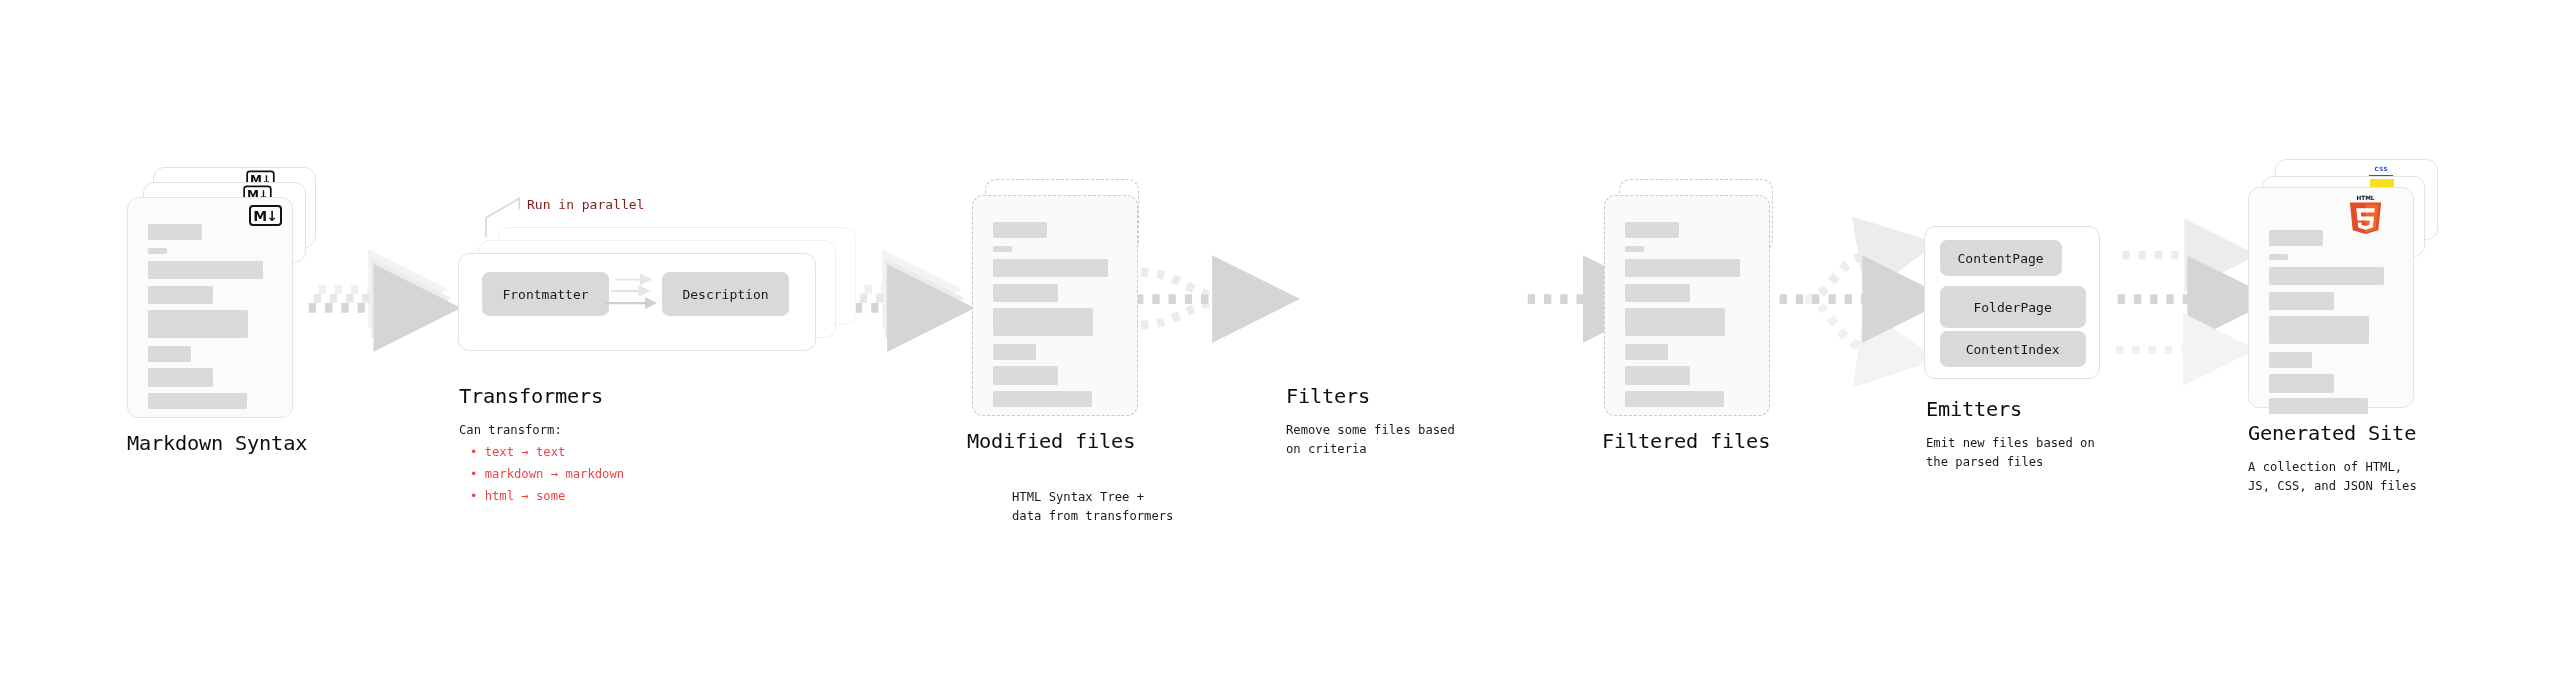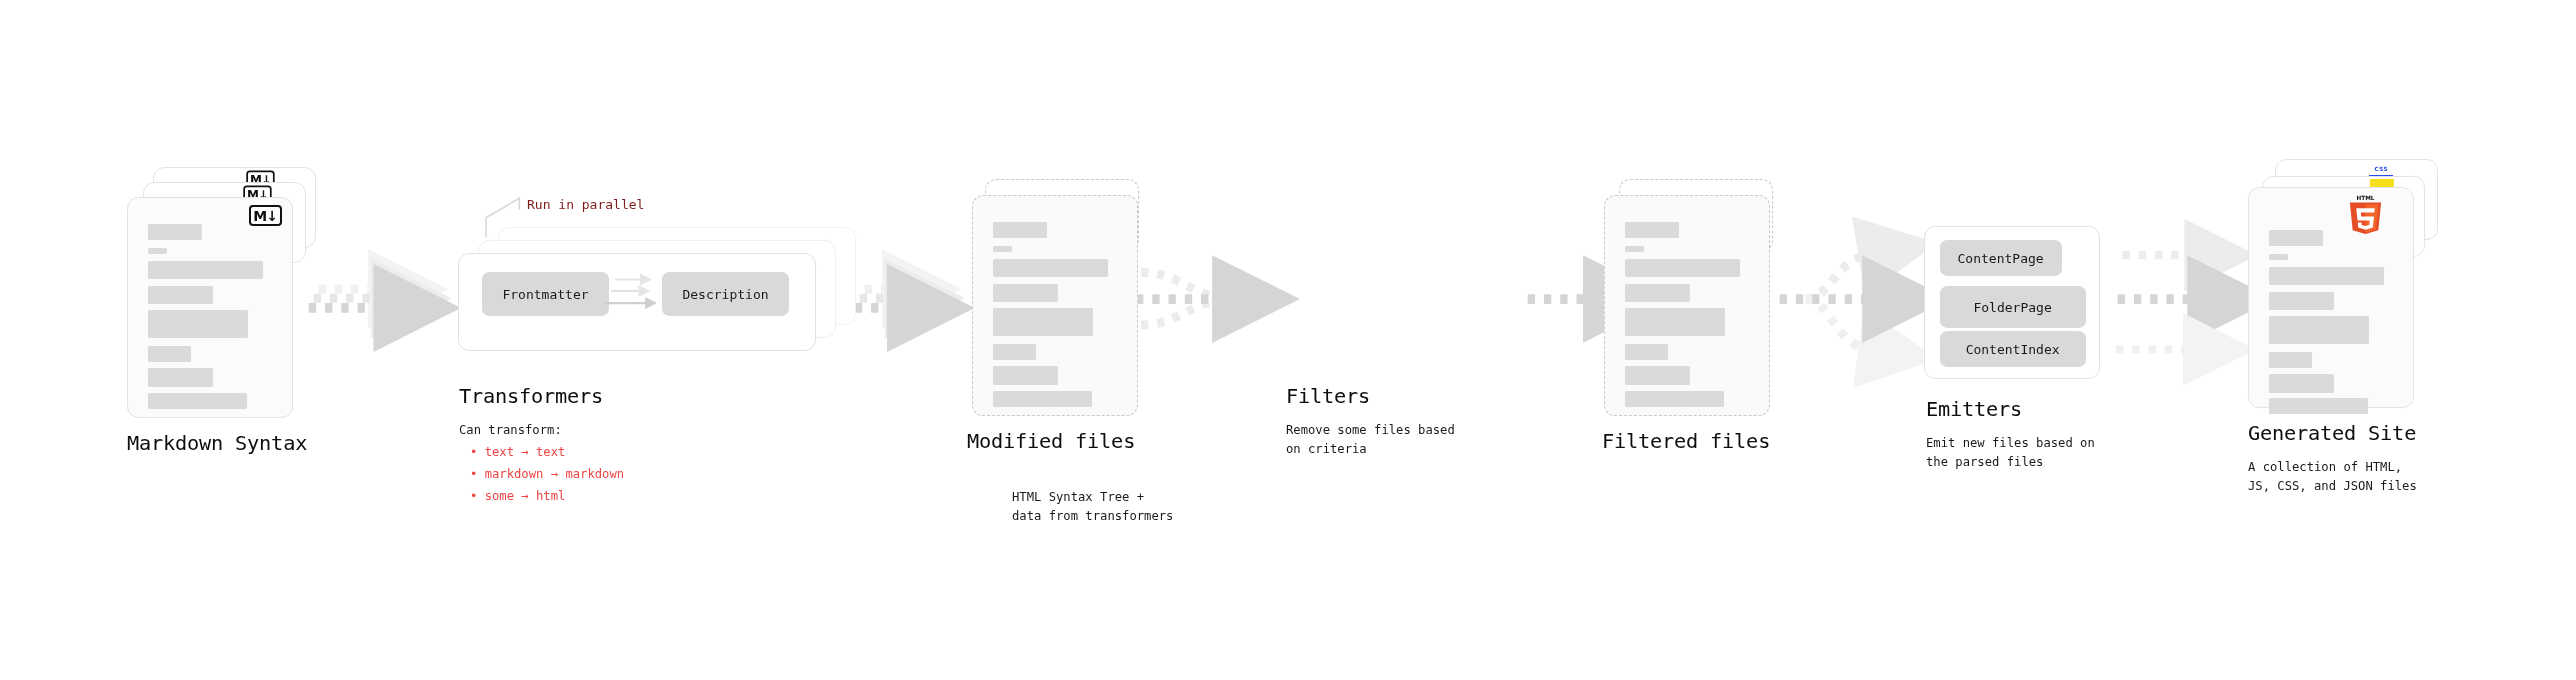--- a/index.html
+++ b/index.html
@@ -258,21 +258,21 @@
         </defs>
         <path d="M757,344 L790,344" stroke="#e6e6e6" stroke-width="2.5" fill="none" marker-end="url(#tah-l)"></path>
         <path d="M752,358 L788,358" stroke="#e0e0e0" stroke-width="2.5" fill="none" marker-end="url(#tah-l)"></path>
         <path d="M744,373 L796,373" stroke="#cfcfcf" stroke-width="2.5" fill="none" marker-end="url(#tah)"></path>
       </svg>
     </div>
     <div class="title" style="left:459px;top:384px;">Transformers</div>
     <div class="sub" style="left:459px;top:421px;">Can transform:</div>
     <div class="bullets" style="left:470px;top:443px;">• text → text</div>
     <div class="bullets" style="left:470px;top:465px;">• markdown → markdown</div>
-    <div class="bullets" style="left:470px;top:487px;">• some → html</div>
+    <div class="bullets" style="left:470px;top:487px;">• html → some</div>
 
     <div class="doc-stack" style="left:0;top:0;">
       <div class="doc dashed" style="left:985px;top:179px;width:154px;height:73px;background:#ffffff;"></div>
       <div class="doc dashed" style="left:972px;top:195px;width:166px;height:221px;">
         <div class="skel" style="left:19.5px;top:26px;width:54px;height:16.3px;"></div>
         <div class="skel" style="left:19.5px;top:50px;width:19.5px;height:5.7px;"></div>
         <div class="skel" style="left:19.5px;top:63px;width:115px;height:18px;"></div>
         <div class="skel" style="left:19.5px;top:88px;width:65px;height:18px;"></div>
         <div class="skel" style="left:19.5px;top:112px;width:100px;height:28.4px;"></div>
         <div class="skel" style="left:19.5px;top:148px;width:43px;height:16.3px;"></div>

